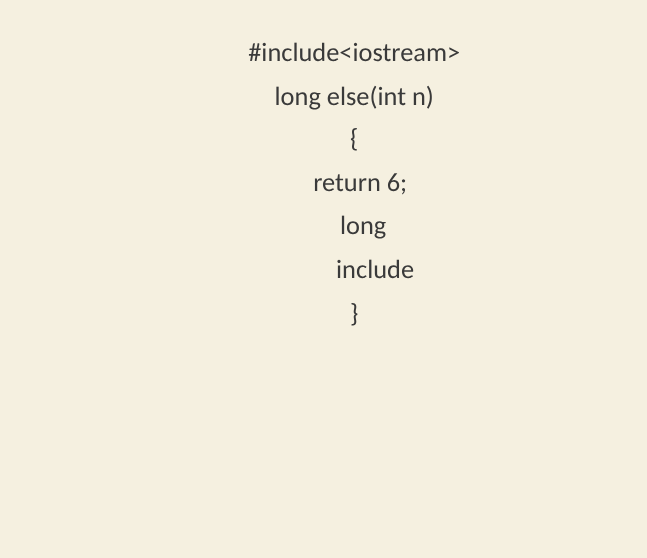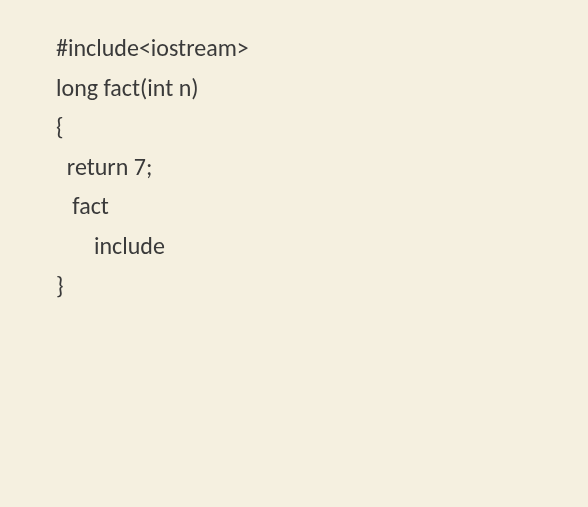--- a/index.html
+++ b/index.html
@@ -9,29 +9,30 @@
       font-family: Calibri, Arial, sans-serif;
       font-size: 24px;
       color: #3a3a3a;
       width: 588px;
       height: 507px;
       box-sizing: border-box;
     }
     .code-container {
       padding: 28px 0 0 56px;
       line-height: 1.65;
+      text-align: center;
     }
     .code-line {
       white-space: pre;
     }
   </style>
 </head>
 <body>
 
 <div class="code-container">
   <div class="code-line">#include&lt;iostream&gt;</div>
-  <div class="code-line">long fact(int n)</div>
+  <div class="code-line">long else(int n)</div>
   <div class="code-line">{</div>
-  <div class="code-line">  return 7;</div>
-  <div class="code-line">   fact</div>
+  <div class="code-line">  return 6;</div>
+  <div class="code-line">   long</div>
   <div class="code-line">       include</div>
   <div class="code-line">}</div>
 </div>
 
 </body></html>

